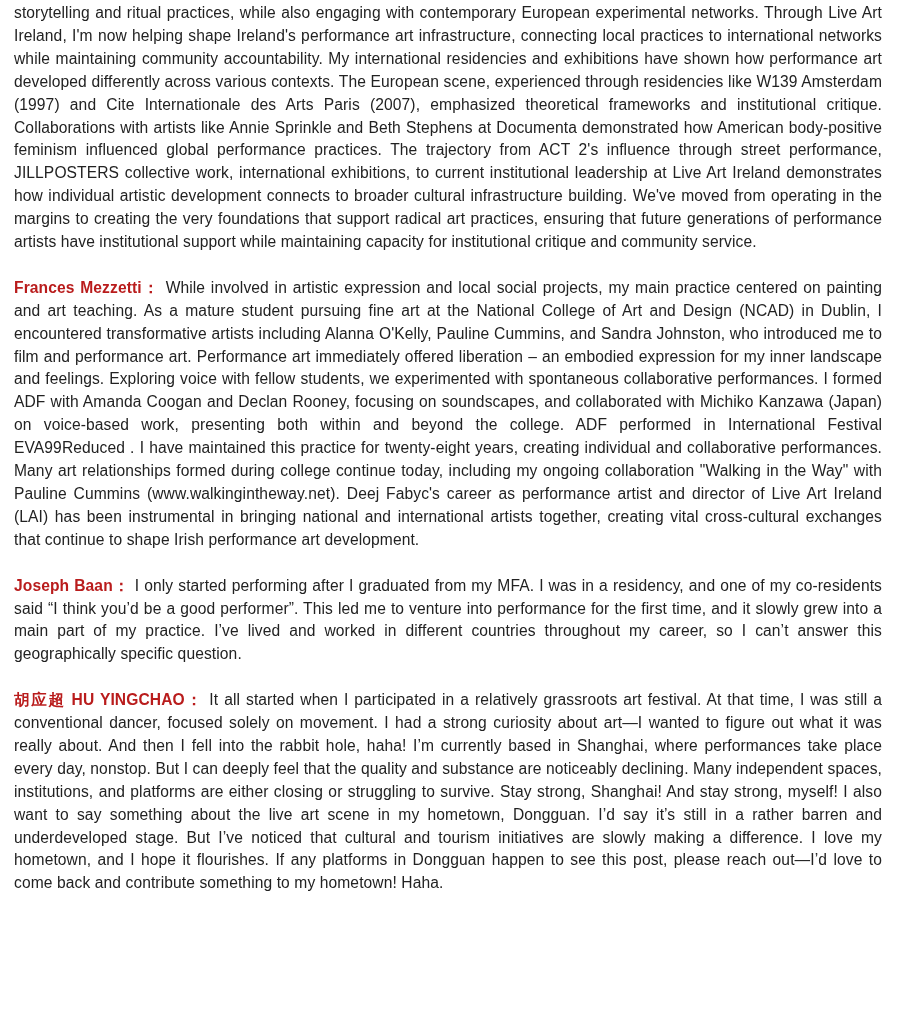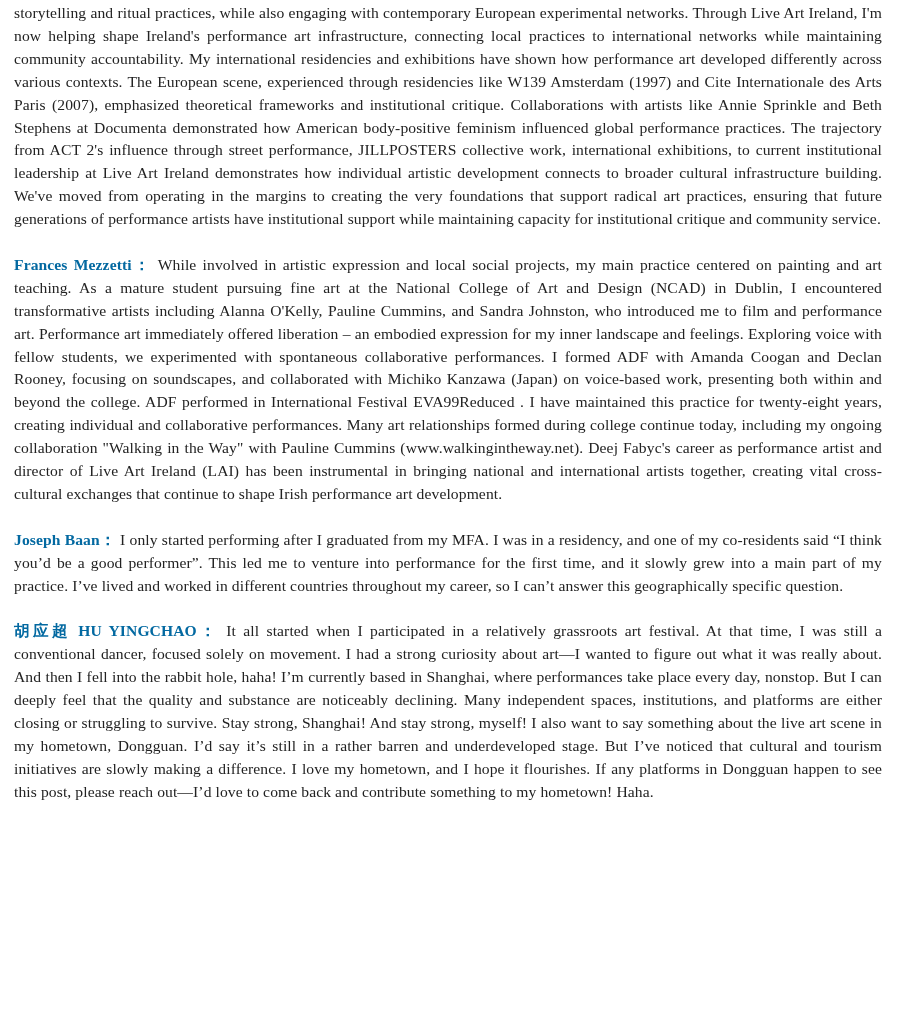--- a/index.html
+++ b/index.html
@@ -1,27 +1,27 @@
 <!DOCTYPE html>
 <html><head>
 <meta charset="utf-8">
 <style>
   html, body { margin: 0; padding: 0; background: #ffffff; }
   body { width: 899px; height: 1024px; overflow: hidden; }
   .page {
     padding: 2px 17px 0 14px;
-    font-family: Liberation Serif, serif;
+    font-family: Liberation Sans, sans-serif;
     font-size: 15.6px;
     line-height: 22.9px;
     color: #222222;
     text-align: justify;
     letter-spacing: 0.1px;
   }
   .para { margin: 0 0 22.9px 0; }
-  .speaker { color: #0369a1; font-weight: bold; }
+  .speaker { color: #b91c1c; font-weight: bold; }
 </style>
 </head>
 <body>
 
 <div class="page">
   <p class="para">
     <span>storytelling and ritual practices, while also engaging with contemporary European experimental networks. Through Live Art Ireland, I'm now helping shape Ireland's performance art infrastructure, connecting local practices to international networks while maintaining community accountability. My international residencies and exhibitions have shown how performance art developed differently across various contexts. The European scene, experienced through residencies like W139 Amsterdam (1997) and Cite Internationale des Arts Paris (2007), emphasized theoretical frameworks and institutional critique. Collaborations with artists like Annie Sprinkle and Beth Stephens at Documenta demonstrated how American body-positive feminism influenced global performance practices. The trajectory from ACT 2's influence through street performance, JILLPOSTERS collective work, international exhibitions, to current institutional leadership at Live Art Ireland demonstrates how individual artistic development connects to broader cultural infrastructure building. We've moved from operating in the margins to creating the very foundations that support radical art practices, ensuring that future generations of performance artists have institutional support while maintaining capacity for institutional critique and community service.</span>
   </p>
   <p class="para">
     <span class="speaker">Frances Mezzetti：</span><span> While involved in artistic expression and local social projects, my main practice centered on painting and art teaching. As a mature student pursuing fine art at the National College of Art and Design (NCAD) in Dublin, I encountered transformative artists including Alanna O'Kelly, Pauline Cummins, and Sandra Johnston, who introduced me to film and performance art. Performance art immediately offered liberation – an embodied expression for my inner landscape and feelings. Exploring voice with fellow students, we experimented with spontaneous collaborative performances. I formed ADF with Amanda Coogan and Declan Rooney, focusing on soundscapes, and collaborated with Michiko Kanzawa (Japan) on voice-based work, presenting both within and beyond the college. ADF performed in International Festival EVA99Reduced . I have maintained this practice for twenty-eight years, creating individual and collaborative performances. Many art relationships formed during college continue today, including my ongoing collaboration "Walking in the Way" with Pauline Cummins (www.walkingintheway.net). Deej Fabyc's career as performance artist and director of Live Art Ireland (LAI) has been instrumental in bringing national and international artists together, creating vital cross-cultural exchanges that continue to shape Irish performance art development.</span>

